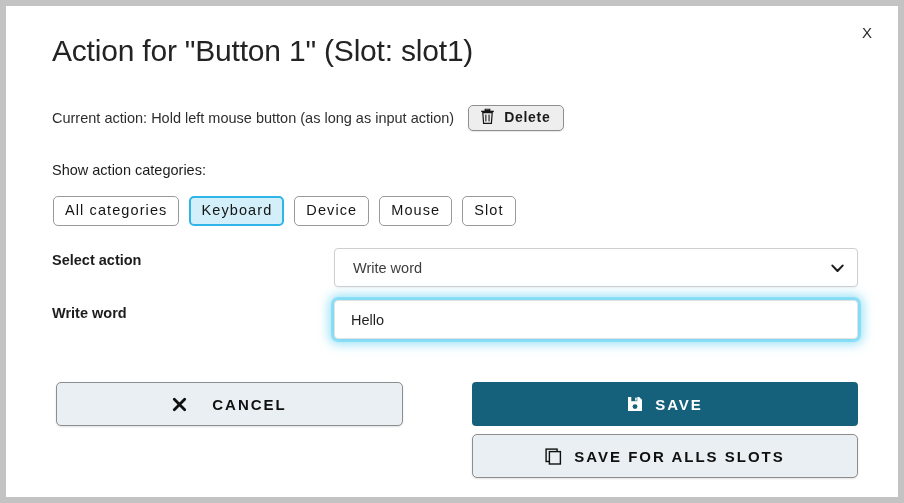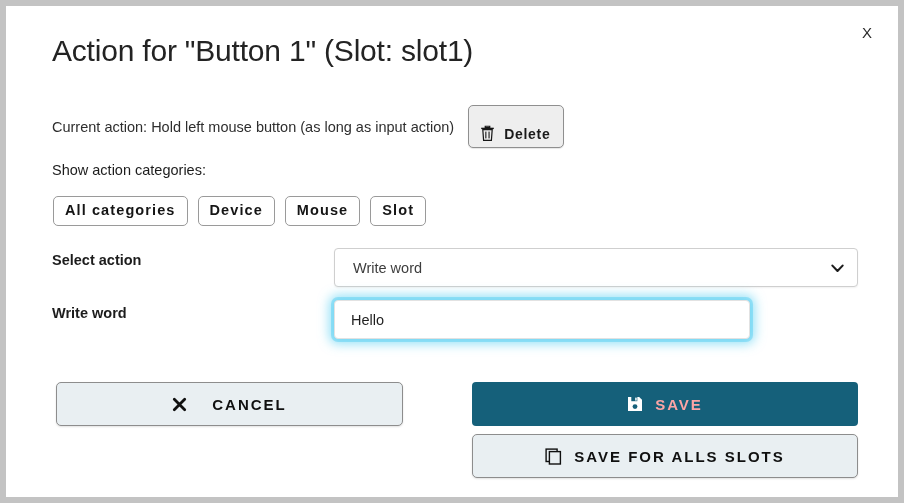--- a/index.html
+++ b/index.html
@@ -62,21 +62,21 @@
     color: #2e2e2e;
     white-space: nowrap;
   }
   #delete-button {
     display: inline-flex;
     align-items: center;
     gap: 9px;
     background: #eeeeee;
     border: 1px solid #8f8f8f;
     border-radius: 5px;
-    padding: 19px 13px 5px 11px;
+    padding: 2px 13px 5px 11px;
     cursor: pointer;
     box-shadow: 0 1px 1px rgba(0,0,0,0.10);
   }
   #delete-button .dl-label {
     font-size: 14px;
     font-weight: bold;
     color: #1a1a1a;
     letter-spacing: 0.7px;
   }
   .trash-svg { display:block; }
@@ -94,21 +94,21 @@
     left: 47px; top: 190px;
     display: flex;
     gap: 10px;
   }
   .cat-btn {
     border: 1px solid #9a9a9a;
     border-radius: 5px;
     background: #ffffff;
     padding: 5px 11px 6px 11px;
     font-size: 14.5px;
-    font-weight: bold;
+    font-weight: normal;
     color: #151515;
     letter-spacing: 1.1px;
     cursor: pointer;
     white-space: nowrap;
     line-height: 17px;
   }
   .cat-btn.selected {
     background: #d2effa;
     border: 2px solid #2fb5e8;
     padding: 4px 10px 5px 10px;
@@ -147,21 +147,21 @@
   #select-chevron {
     position: absolute;
     right: 14px; top: 50%;
     transform: translateY(-50%);
     pointer-events: none;
   }
 
   #write-word-wrap {
     position: absolute;
     left: 328px; top: 294px;
-    width: 416px; height: 39px;
+    width: 524px; height: 39px;
   }
   #write-word-input {
     width: 100%; height: 100%;
     background: #ffffff;
     border: 1px solid #e2e2e2;
     border-radius: 4px;
     padding: 0 16px;
     font-size: 14.5px;
     color: #1f1f1f;
     font-family: "Liberation Sans", sans-serif;
@@ -201,21 +201,21 @@
     border-radius: 4px;
     display: flex;
     align-items: center;
     justify-content: center;
     gap: 12px;
     cursor: pointer;
   }
   #save-button .btn-label {
     font-size: 15px;
     font-weight: bold;
-    color: #fca5a5;
+    color: #ffffff;
     letter-spacing: 2px;
   }
 
   #save-all-button {
     position: absolute;
     left: 466px; top: 428px;
     width: 386px; height: 44px;
     background: #e9eff2;
     border: 1px solid #8d8d8d;
     border-radius: 5px;
@@ -257,20 +257,21 @@
           </svg>
         </span>
         <span class="dl-label">Delete</span>
       </span>
     </div>
 
     <div id="categories-heading">Show action categories:</div>
 
     <div id="category-buttons">
       <div class="cat-btn">All categories</div>
+      <div class="cat-btn selected">Keyboard</div>
       <div class="cat-btn">Device</div>
       <div class="cat-btn">Mouse</div>
       <div class="cat-btn">Slot</div>
     </div>
 
     <div class="form-label" id="label-select-action">Select action</div>
     <div id="select-action-wrap">
       <select id="select-action">
         <option>Write word</option>
       </select>

